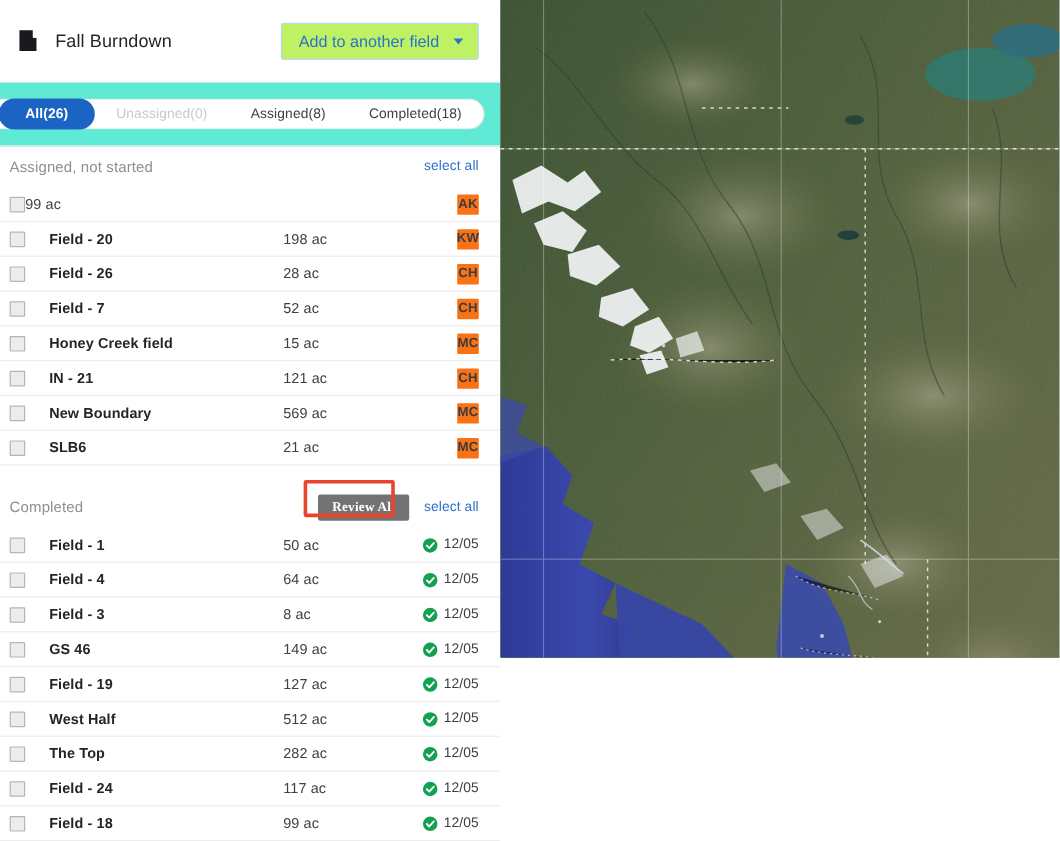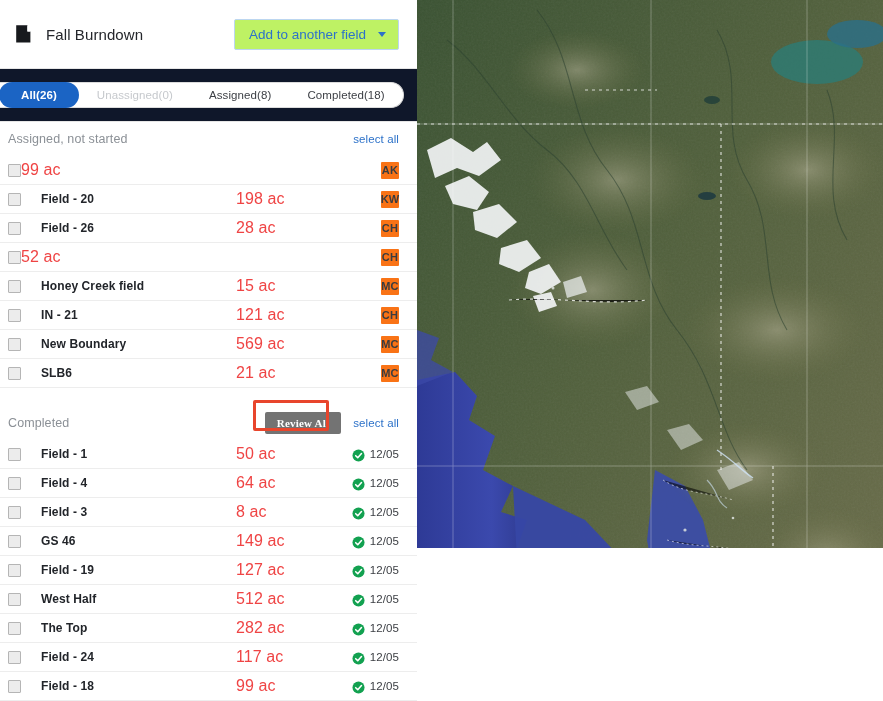--- a/index.html
+++ b/index.html
@@ -53,21 +53,21 @@
     border-top: 5px solid #2d72c9;
     display: inline-block;
   }
 
   
   #filter-bar {
     height: 53px;
     display: flex; align-items: center;
     padding: 0 12px 0 0;
     border-bottom: 1px solid #e6e6e6;
-    background:#0f172a;
+    background:#5eead4;
   }
   #tabs {
     flex: 1;
     display: flex; align-items: center;
     border: 1px solid #dcdcdc;
     border-left: none;
     border-radius: 0 16px 16px 0;
     height: 26px;
     margin-right: 14px;
     background: #fff;
@@ -155,22 +155,22 @@
   }
   .row-name {
     font-size: 12px;
     color: #22252a;
     font-weight: 700;
     margin-left: 20px;
     flex: 0 0 195px;
     letter-spacing: .1px;
   }
   .row-acres {
-    font-size: 16px;
-    color: #ef4444;
+    font-size: 12px;
+    color: #404040;
     flex: 1;
     letter-spacing: .1px;
   }
   .row-right {
     display: flex; align-items: center; justify-content: flex-end;
     flex: 0 0 58px;
     gap: 5px;
   }
   .avatar {
     width: 18px; height: 17px;
@@ -264,20 +264,21 @@
           <div class="row">
             <span class="row-checkbox"></span>
             <span class="row-name">Field - 26</span>
             <span class="row-acres">28 ac</span>
             <span class="row-right">
               <span class="avatar">CH</span>
             </span>
           </div>
           <div class="row">
             <span class="row-checkbox"></span>
+            <span class="row-name">Field - 7</span>
             <span class="row-acres">52 ac</span>
             <span class="row-right">
               <span class="avatar">CH</span>
             </span>
           </div>
           <div class="row">
             <span class="row-checkbox"></span>
             <span class="row-name">Honey Creek field</span>
             <span class="row-acres">15 ac</span>
             <span class="row-right">

